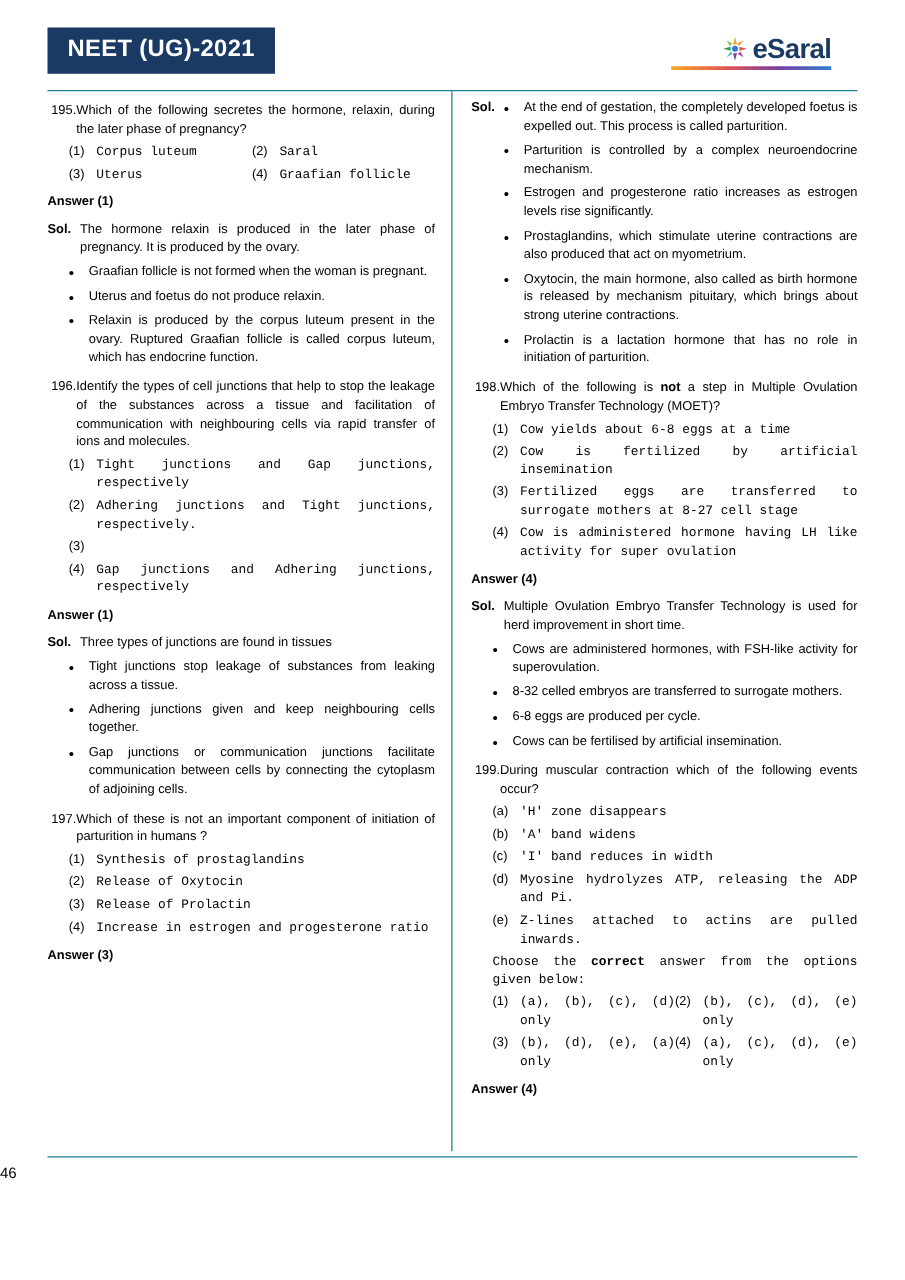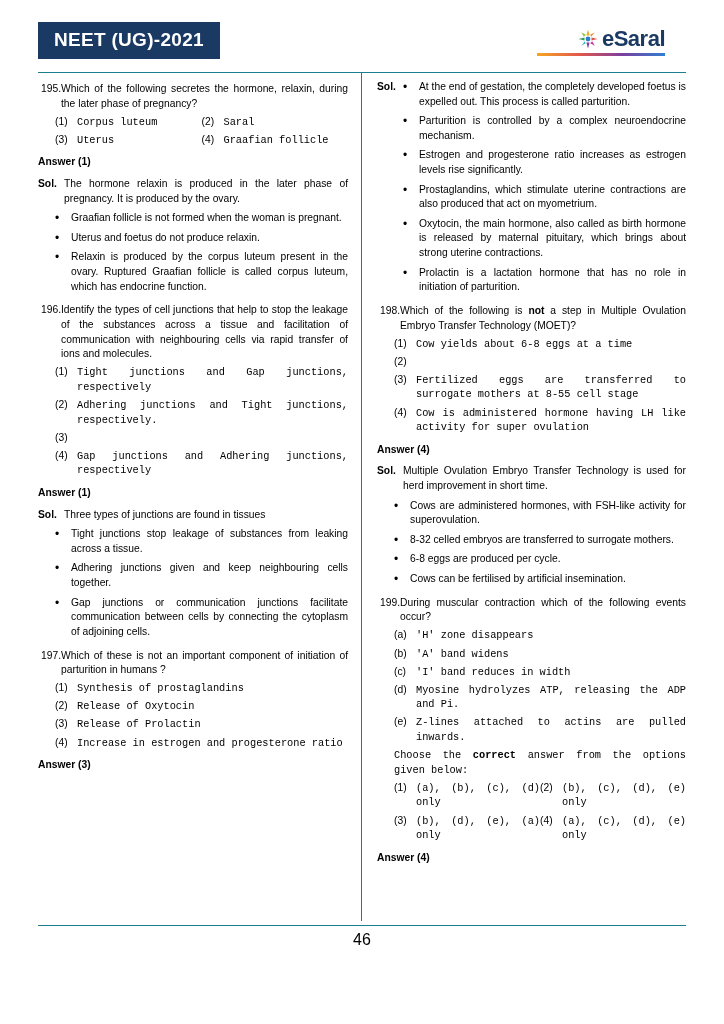--- a/index.html
+++ b/index.html
@@ -95,22 +95,22 @@
     border-right: 1.2px solid #1b7f8e;
   }
   .col-right {
     padding-left: 15px;
   }
   .rule-bottom {
     border-top: 1.5px solid #1b7f8e;
     margin: 4px 38px 0 38px;
   }
   .pagenum {
-    text-align: center;
-    font-size: 16px;
+    text-align: left;
+    font-size: 12px;
     margin-top: 5px;
     color: #000;
   }
   
   .q {
     display: flex;
     margin-top: 9px;
   }
   .q-num {
     width: 23px;
@@ -358,44 +358,45 @@
           <div class="bullet">
             <div class="bullet-dot">•</div>
             <div class="bullet-text">Estrogen and progesterone ratio increases as estrogen levels rise significantly.</div>
           </div>
           <div class="bullet">
             <div class="bullet-dot">•</div>
             <div class="bullet-text">Prostaglandins, which stimulate uterine contractions are also produced that act on myometrium.</div>
           </div>
           <div class="bullet">
             <div class="bullet-dot">•</div>
-            <div class="bullet-text">Oxytocin, the main hormone, also called as birth hormone is released by maternal pituitary, which brings about strong uterine contractions.</div>
+            <div class="bullet-text">Oxytocin, the main hormone, also called as birth hormone is released by mechanism pituitary, which brings about strong uterine contractions.</div>
           </div>
           <div class="bullet">
             <div class="bullet-dot">•</div>
             <div class="bullet-text">Prolactin is a lactation hormone that has no role in initiation of parturition.</div>
           </div>
         </div>
       </div>
 
       <div class="q">
         <div class="q-num">198.</div>
         <div class="q-text"><span>Which of the following is </span><b>not</b><span> a step in Multiple Ovulation Embryo Transfer Technology (MOET)?</span></div>
       </div>
       <div class="opts">
         <div class="opt">
           <div class="opt-label">(1)</div>
           <div class="opt-text">Cow yields about 6-8 eggs at a time</div>
         </div>
         <div class="opt">
           <div class="opt-label">(2)</div>
+          <div class="opt-text">Cow is fertilized by artificial insemination</div>
         </div>
         <div class="opt">
           <div class="opt-label">(3)</div>
-          <div class="opt-text">Fertilized eggs are transferred to surrogate mothers at 8-55 cell stage</div>
+          <div class="opt-text">Fertilized eggs are transferred to surrogate mothers at 8-27 cell stage</div>
         </div>
         <div class="opt">
           <div class="opt-label">(4)</div>
           <div class="opt-text">Cow is administered hormone having LH like activity for super ovulation</div>
         </div>
       </div>
       <div class="answer">Answer (4)</div>
       <div class="sol">
         <div class="sol-label">Sol.</div>
         <div class="sol-body">Multiple Ovulation Embryo Transfer Technology is used for herd improvement in short time.</div>

